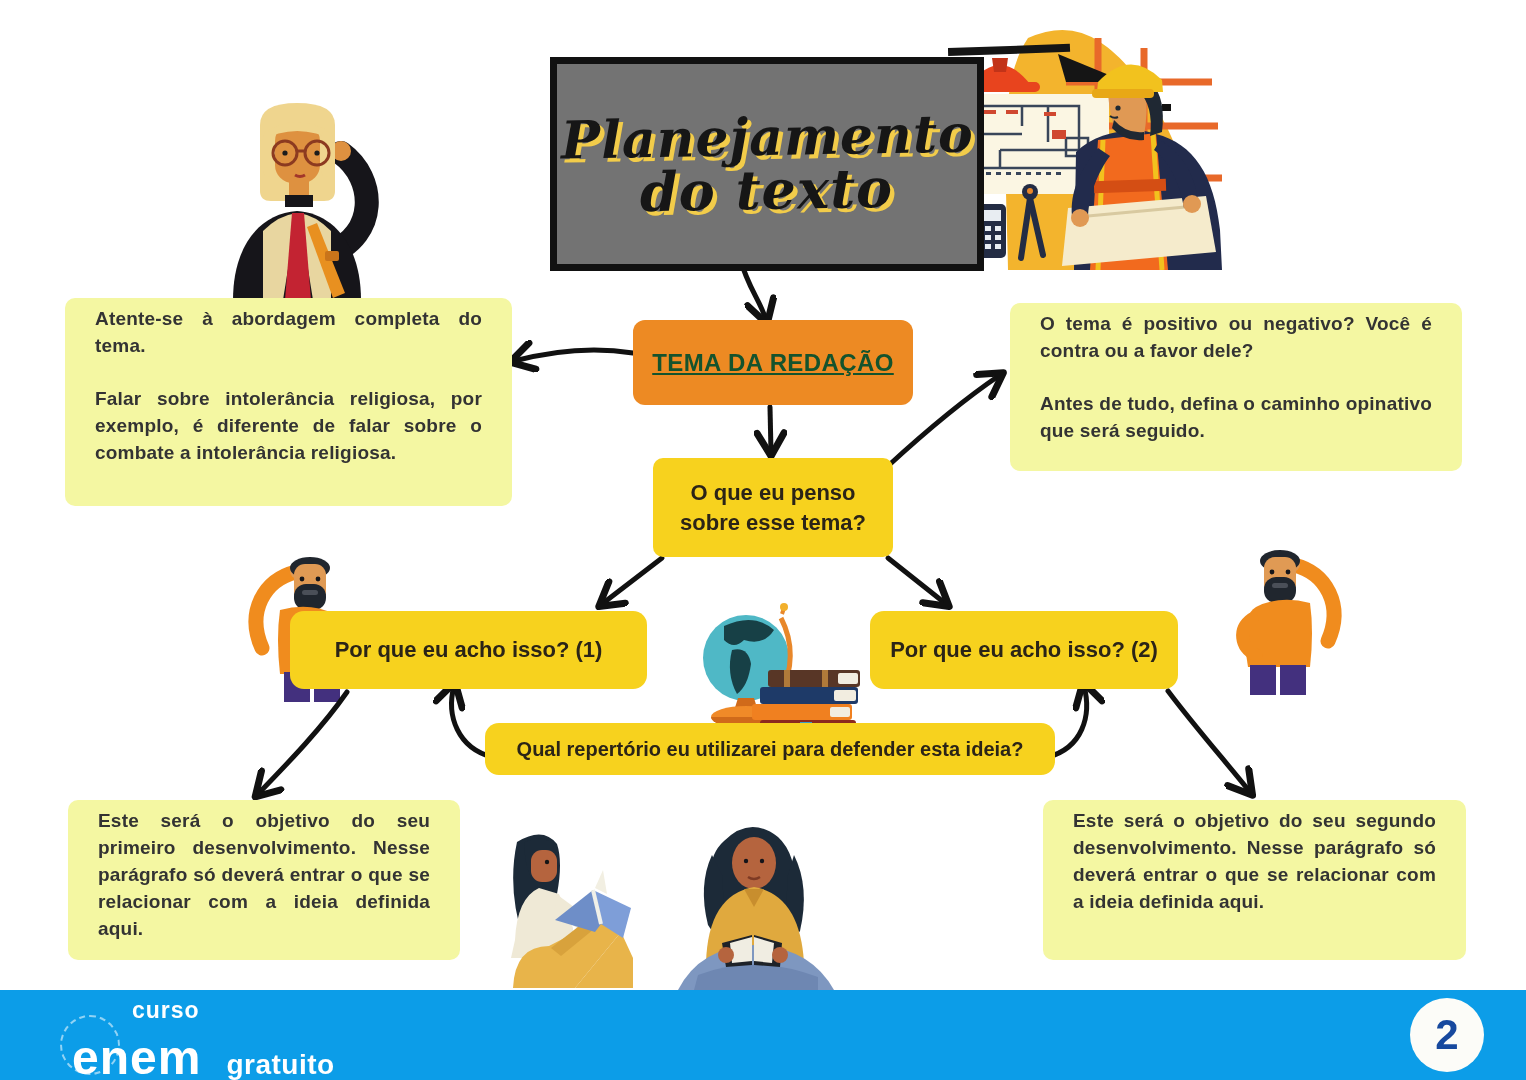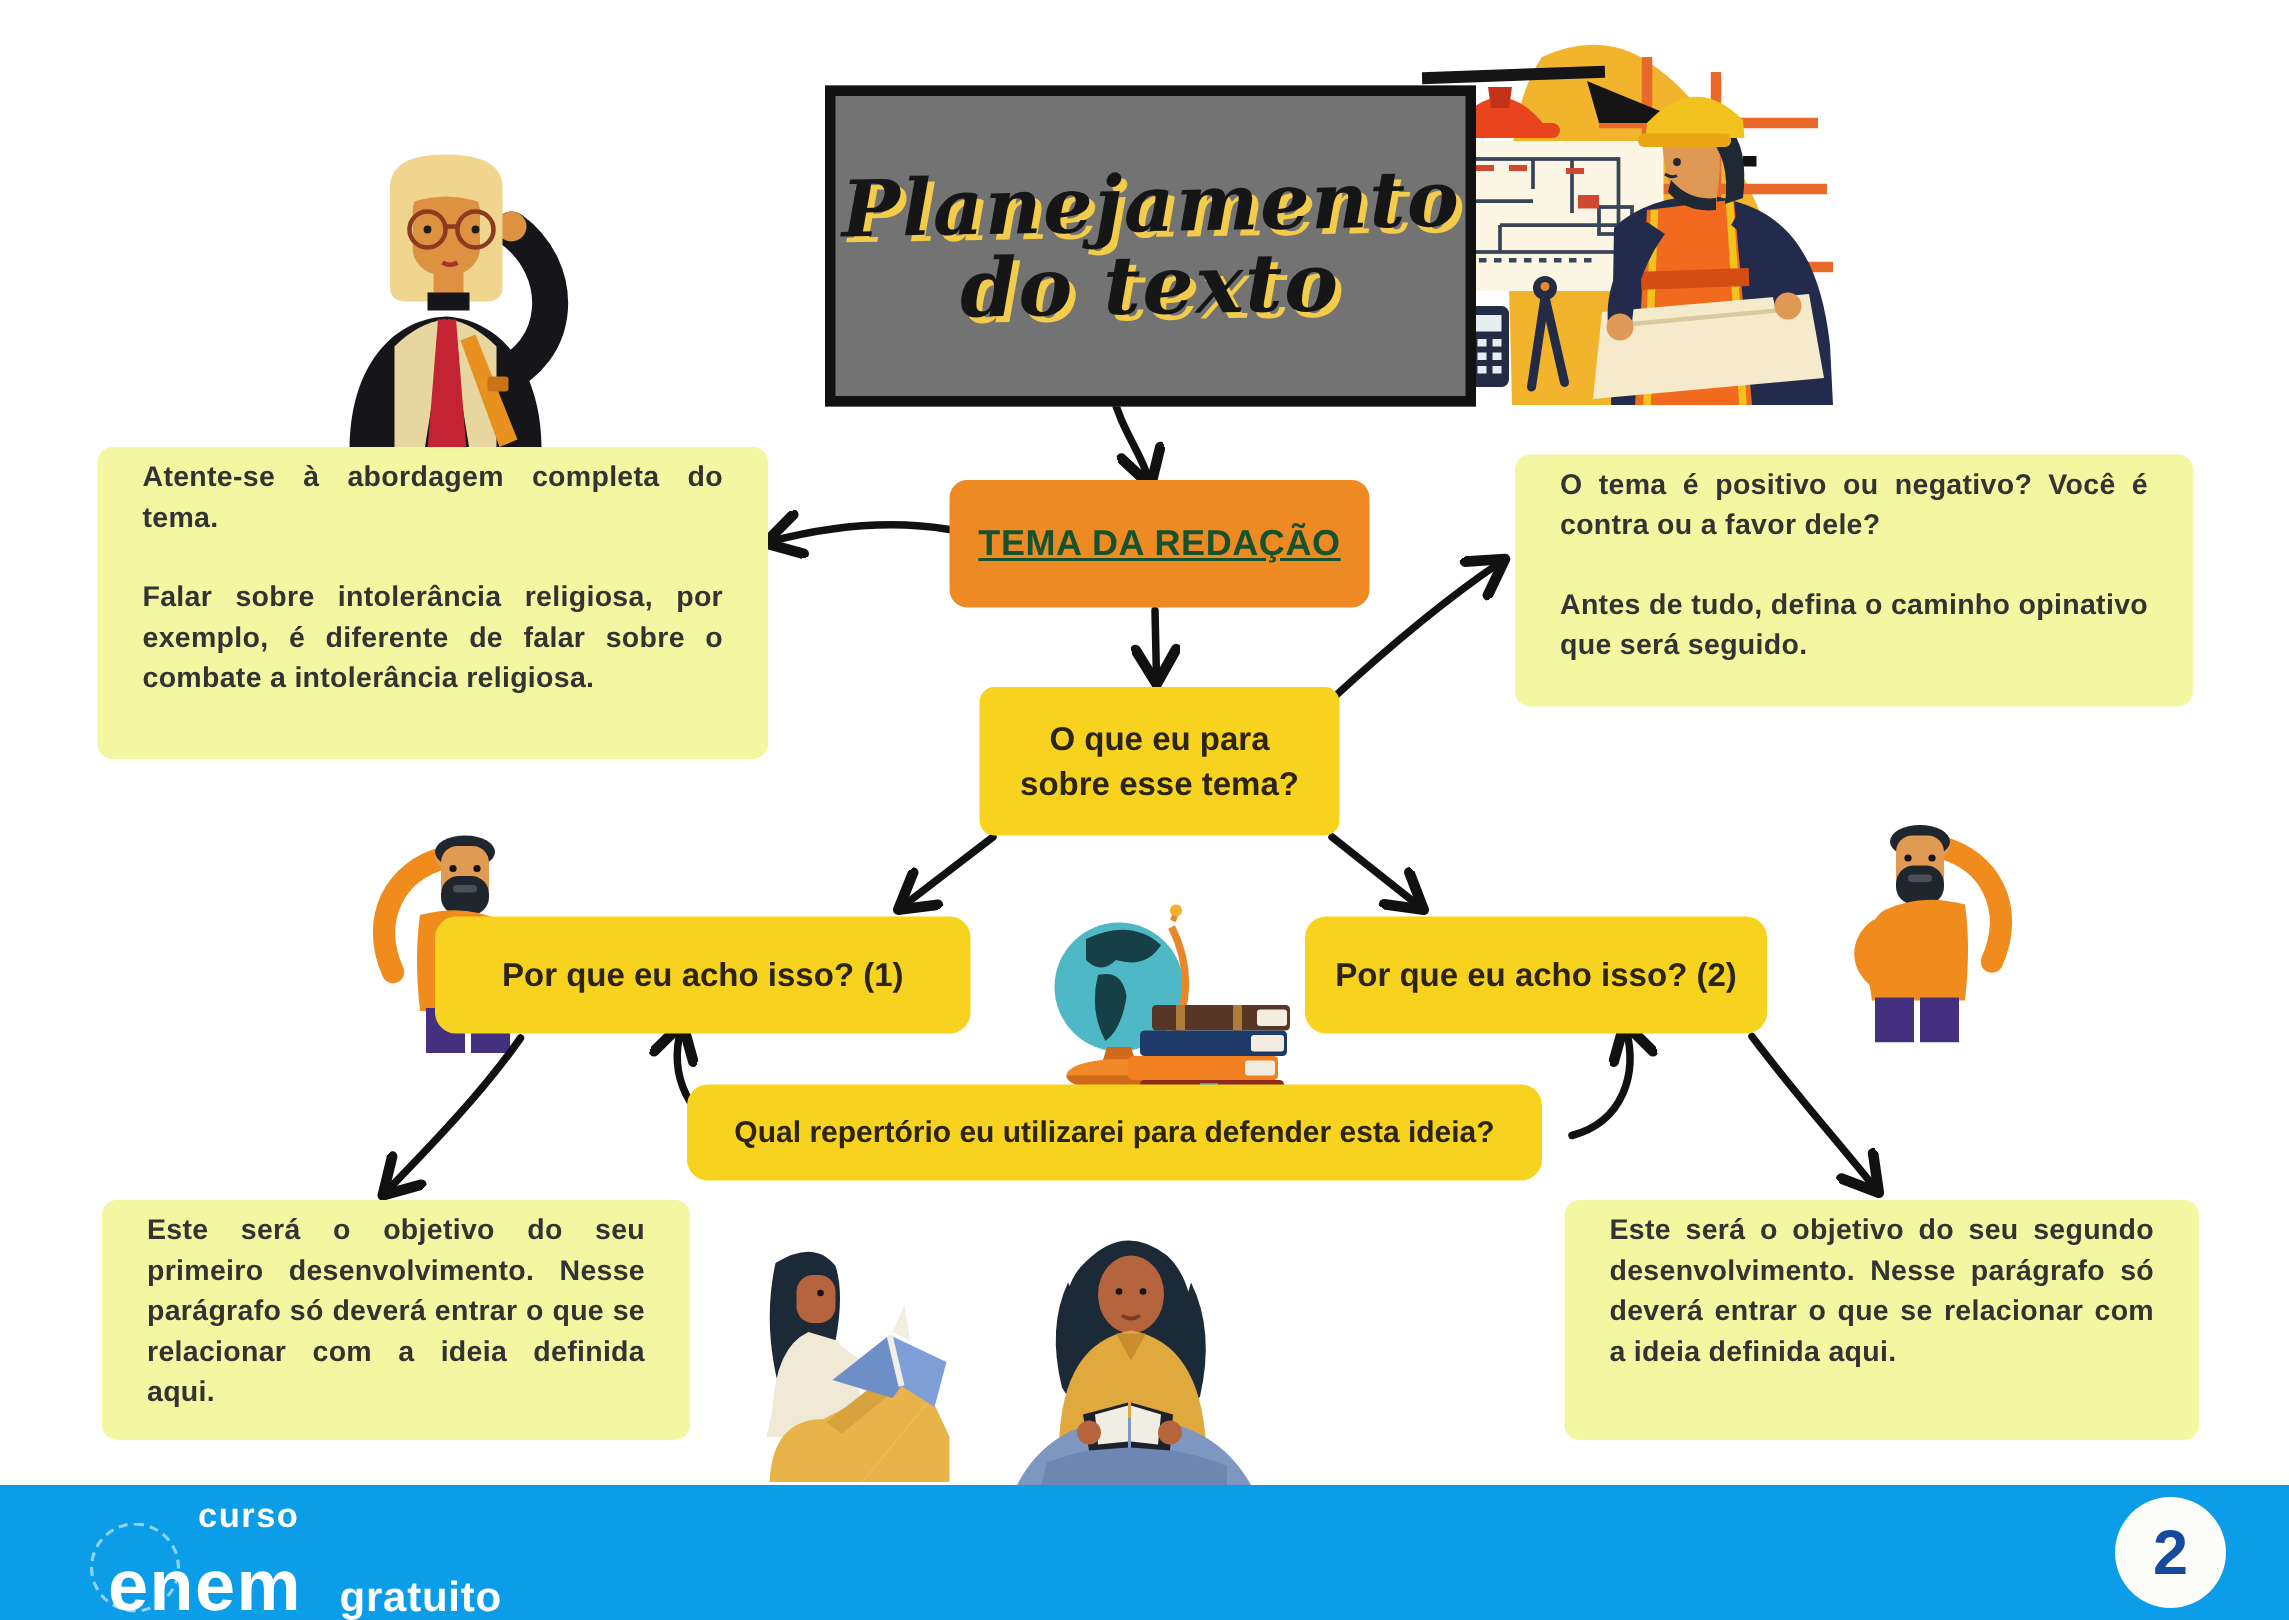--- a/index.html
+++ b/index.html
@@ -312,29 +312,29 @@
     <p>Este será o objetivo do seu primeiro desenvolvimento. Nesse parágrafo só deverá entrar o que se relacionar com a ideia definida aqui.</p>
   </div>
 
   <div class="note" style="left:1043px;top:800px;width:423px;height:160px;">
     <p>Este será o objetivo do seu segundo desenvolvimento. Nesse parágrafo só deverá entrar o que se relacionar com a ideia definida aqui.</p>
   </div>
 
   <div class="node orange" style="left:633px;top:320px;width:280px;height:85px;">TEMA DA REDAÇÃO</div>
 
   <div class="node yellow" style="left:653px;top:458px;width:240px;height:99px;flex-direction:column;">
-    <span>O que eu para</span>
+    <span>O que eu penso</span>
     <span>sobre esse tema?</span>
   </div>
 
   <div class="node yellow pill" style="left:290px;top:611px;width:357px;height:78px;">Por que eu acho isso? (1)</div>
 
   <div class="node yellow pill" style="left:870px;top:611px;width:308px;height:78px;">Por que eu acho isso? (2)</div>
 
-  <div class="node yellow pill" style="left:458px;top:723px;width:570px;height:64px;font-size:20px;">Qual repertório eu utilizarei para defender esta ideia?</div>
+  <div class="node yellow pill" style="left:485px;top:723px;width:570px;height:52px;font-size:20px;">Qual repertório eu utilizarei para defender esta ideia?</div>
 
   <div class="footer">
     <div class="logo">
       <div class="ring"></div>
       <div class="curso">curso</div>
       <div class="row">
         <div class="enem">enem</div>
         <div class="gratuito">gratuito</div>
       </div>
     </div>

